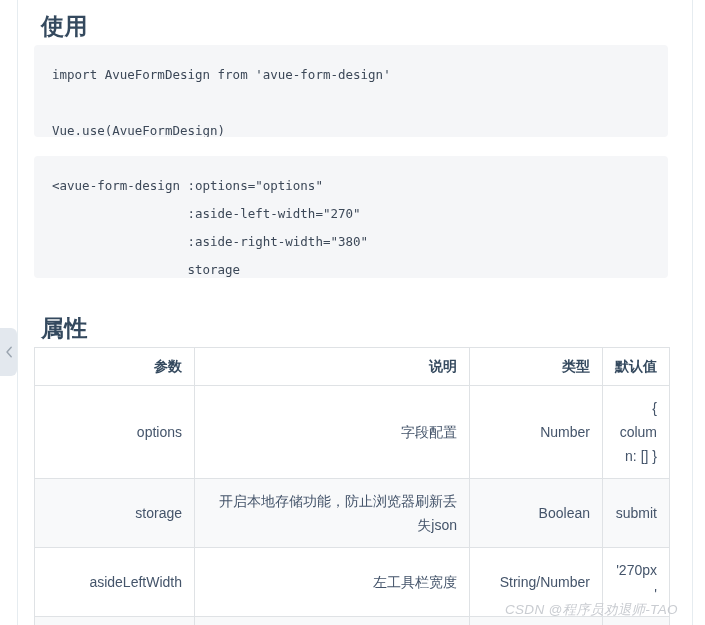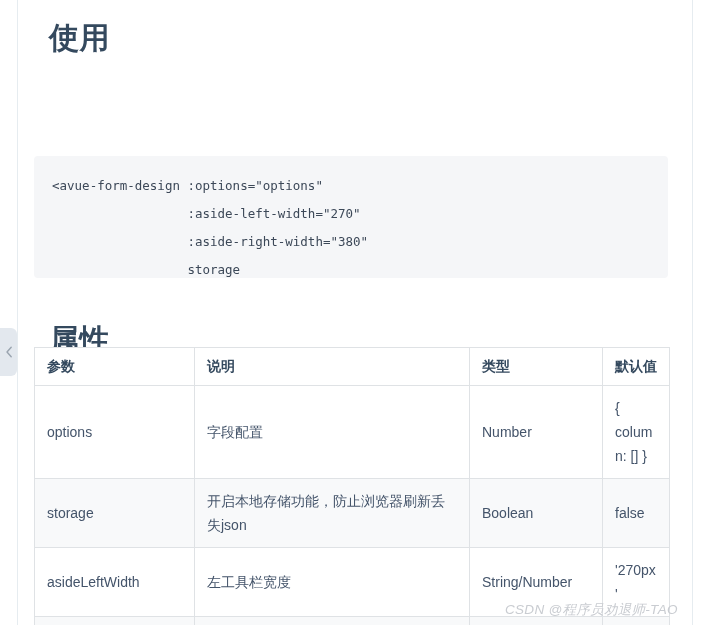--- a/index.html
+++ b/index.html
@@ -49,24 +49,24 @@
     position: absolute;
     left: 18px;
     top: 0;
     width: 674px;
     height: 625px;
     padding: 0;
     box-sizing: border-box;
   }
 
   h2.section-heading {
-    font-size: 30px;
+    font-size: 23px;
     font-weight: bold;
     color: #34495e;
-    margin: 15px;
+    margin: 7px;
     padding: 0;
     line-height: 1;
     letter-spacing: 0.5px;
   }
   #heading-usage   { position: absolute; left: 16px; top: 8px;  }
   #heading-attrs   { position: absolute; left: 16px; top: 310px; }
 
   pre.code-block {
     position: absolute;
     left: 16px;
@@ -92,21 +92,21 @@
     top: 347px;
     width: 635px;
     border-collapse: collapse;
     table-layout: fixed;
     font-size: 14px;
   }
   table.api-table th,
   table.api-table td {
     border: 1px solid #dfe2e5;
     padding: 10px 12px;
-    text-align: left;
+    text-align: right;
     vertical-align: middle;
     color: #44546a;
     font-weight: normal;
     word-wrap: break-word;
     overflow-wrap: break-word;
   }
   table.api-table th {
     font-weight: bold;
     color: #34495e;
     background: #ffffff;
@@ -153,20 +153,23 @@
     <svg width="8" height="12" viewBox="0 0 8 12" aria-hidden="true">
       <path d="M6.2 1.2 L2 6 L6.2 10.8" fill="none" stroke="#9aa4af" stroke-width="1.4" stroke-linecap="round" stroke-linejoin="round"></path>
     </svg>
   </span>
 </div>
 
 <div class="page">
 
   <h2 class="section-heading" id="heading-usage">使用</h2>
 
+  <pre class="code-block" id="code-import">import AvueFormDesign from 'avue-form-design'
+
+Vue.use(AvueFormDesign)</pre>
 
   <pre class="code-block" id="code-usage">&lt;avue-form-design :options="options"
                   :aside-left-width="270"
                   :aside-right-width="380"
                   storage
                   @submit="handleSubmit"&gt;&lt;avue-from-design&gt;</pre>
 
   <h2 class="section-heading" id="heading-attrs">属性</h2>
 
   <table class="api-table">
@@ -188,21 +191,21 @@
       <tr class="row-options">
         <td>options</td>
         <td class="cell-desc">字段配置</td>
         <td>Number</td>
         <td class="cell-default">{ column: [] }</td>
       </tr>
       <tr class="row-storage stripe">
         <td>storage</td>
         <td class="cell-desc">开启本地存储功能，防止浏览器刷新丢失json</td>
         <td>Boolean</td>
-        <td class="cell-default">false</td>
+        <td class="cell-default">submit</td>
       </tr>
       <tr class="row-left">
         <td>asideLeftWidth</td>
         <td class="cell-desc">左工具栏宽度</td>
         <td>String/Number</td>
         <td class="cell-default">'270px'</td>
       </tr>
       <tr class="row-right stripe">
         <td>asideRightWidth</td>
         <td class="cell-desc">右工具栏宽度</td>

